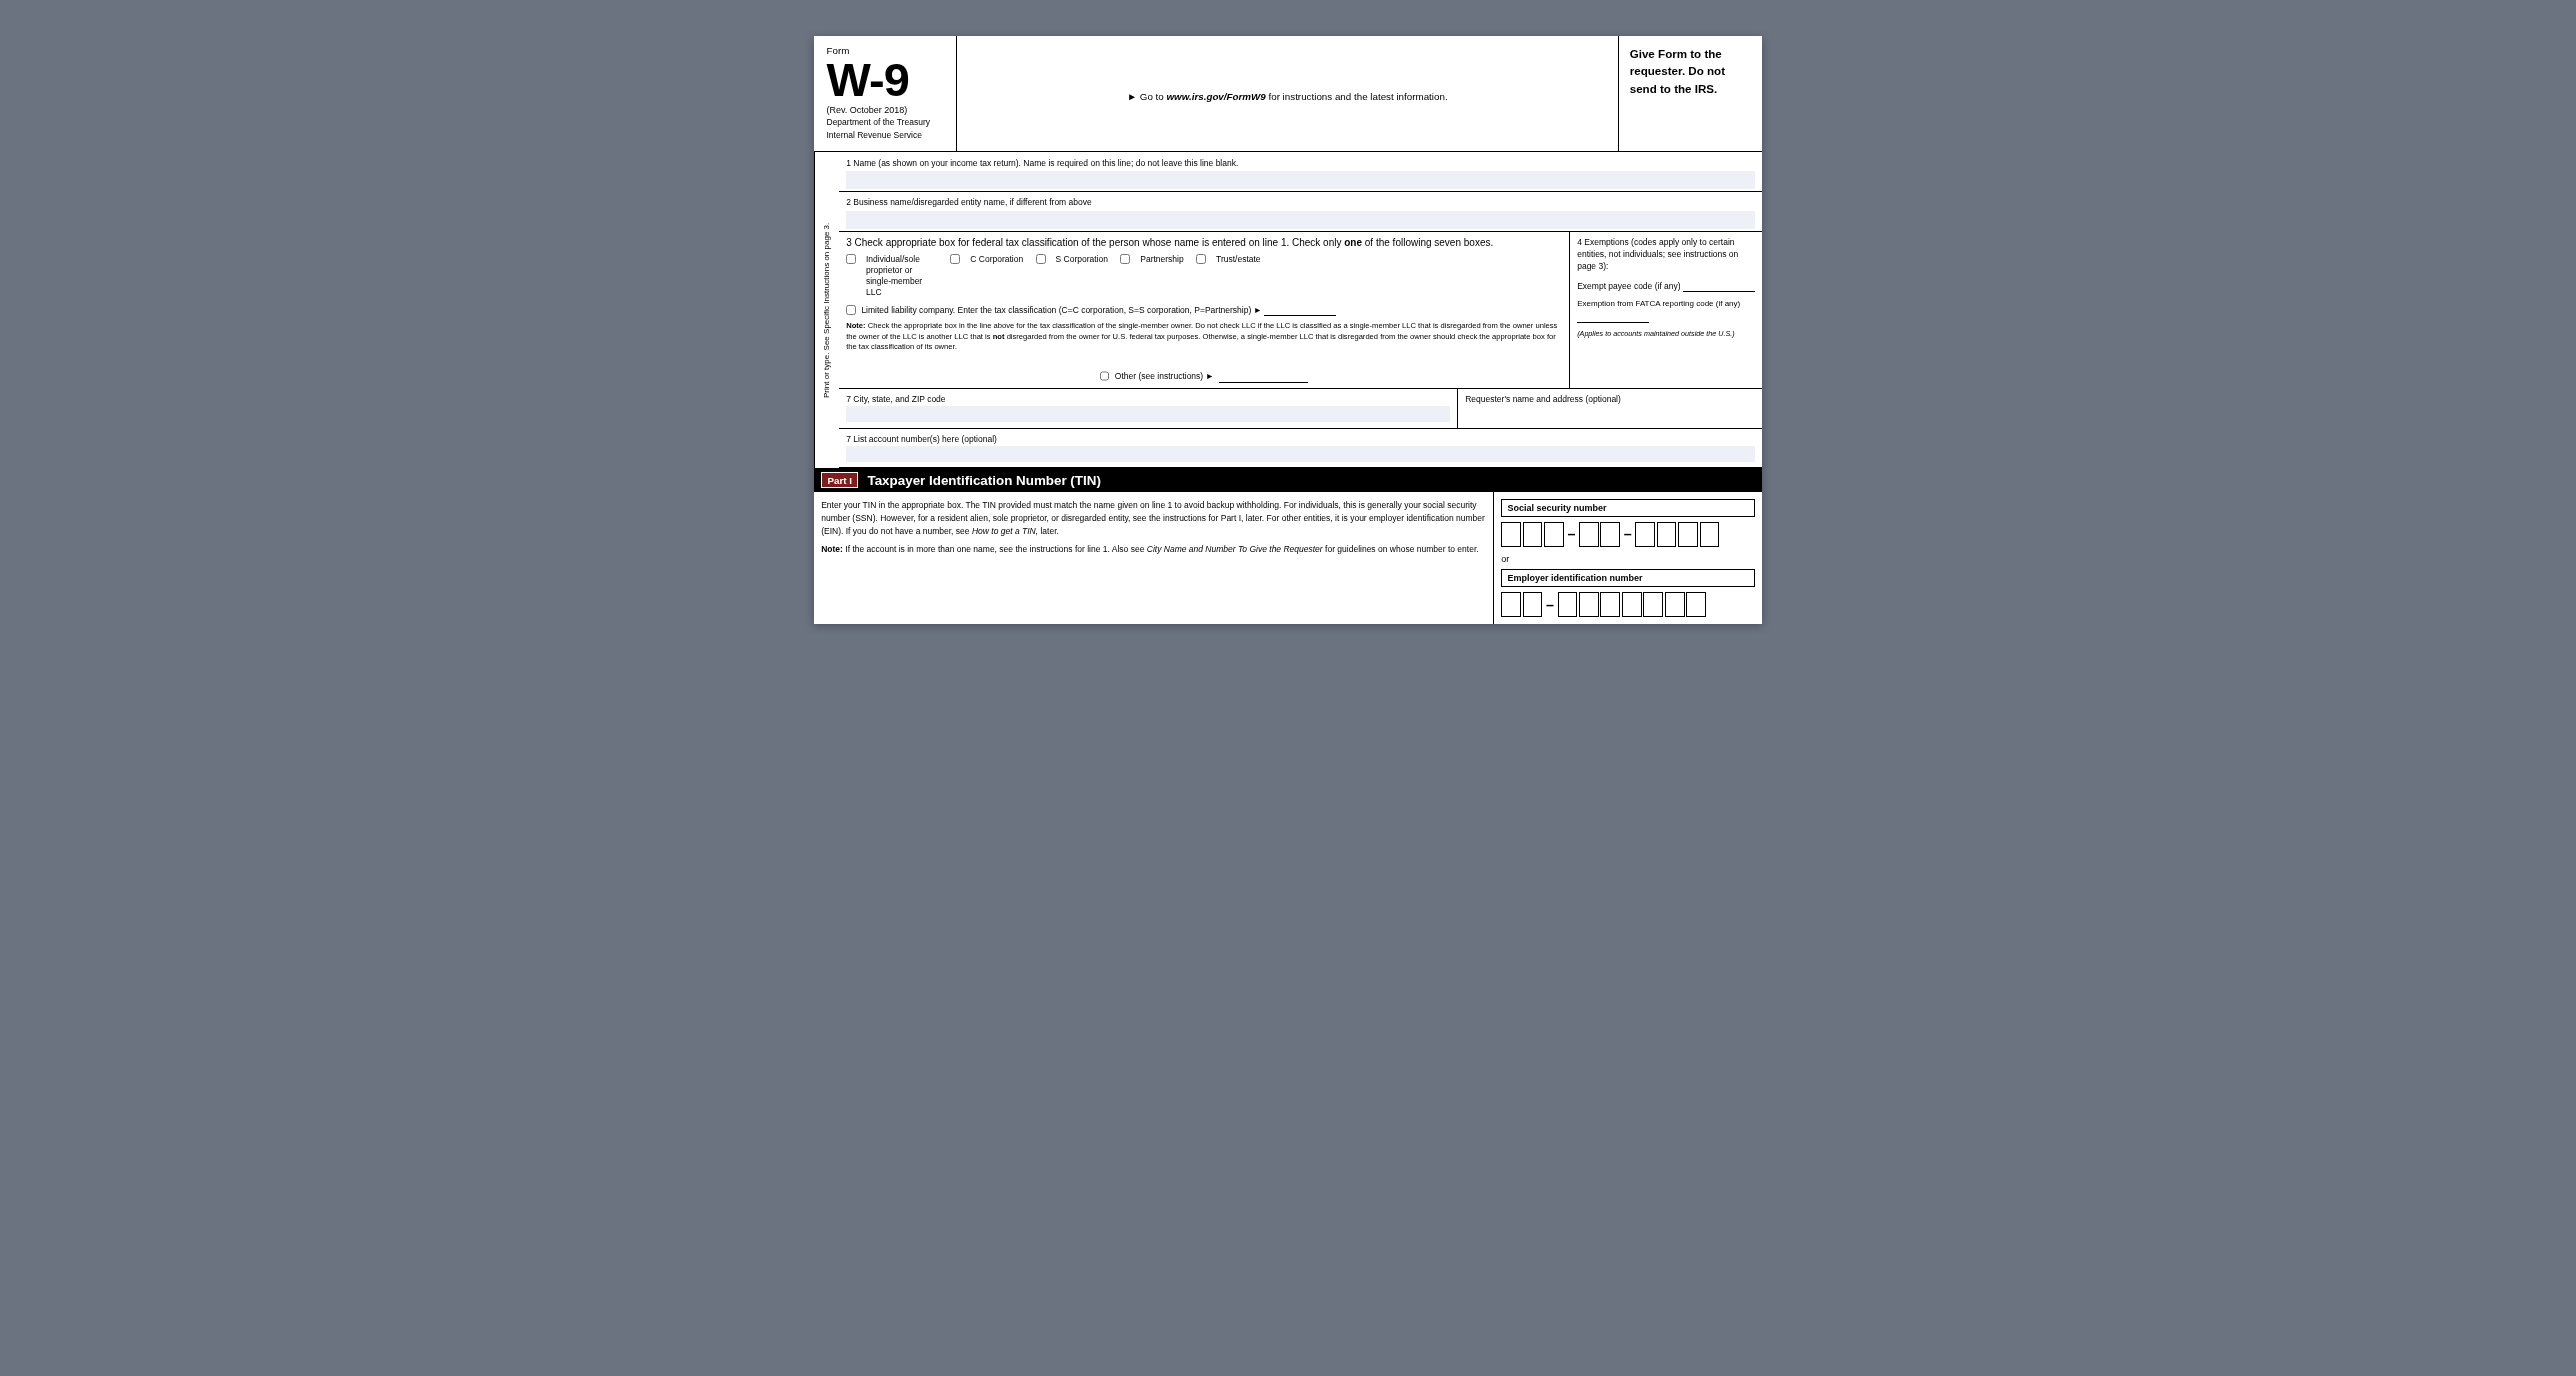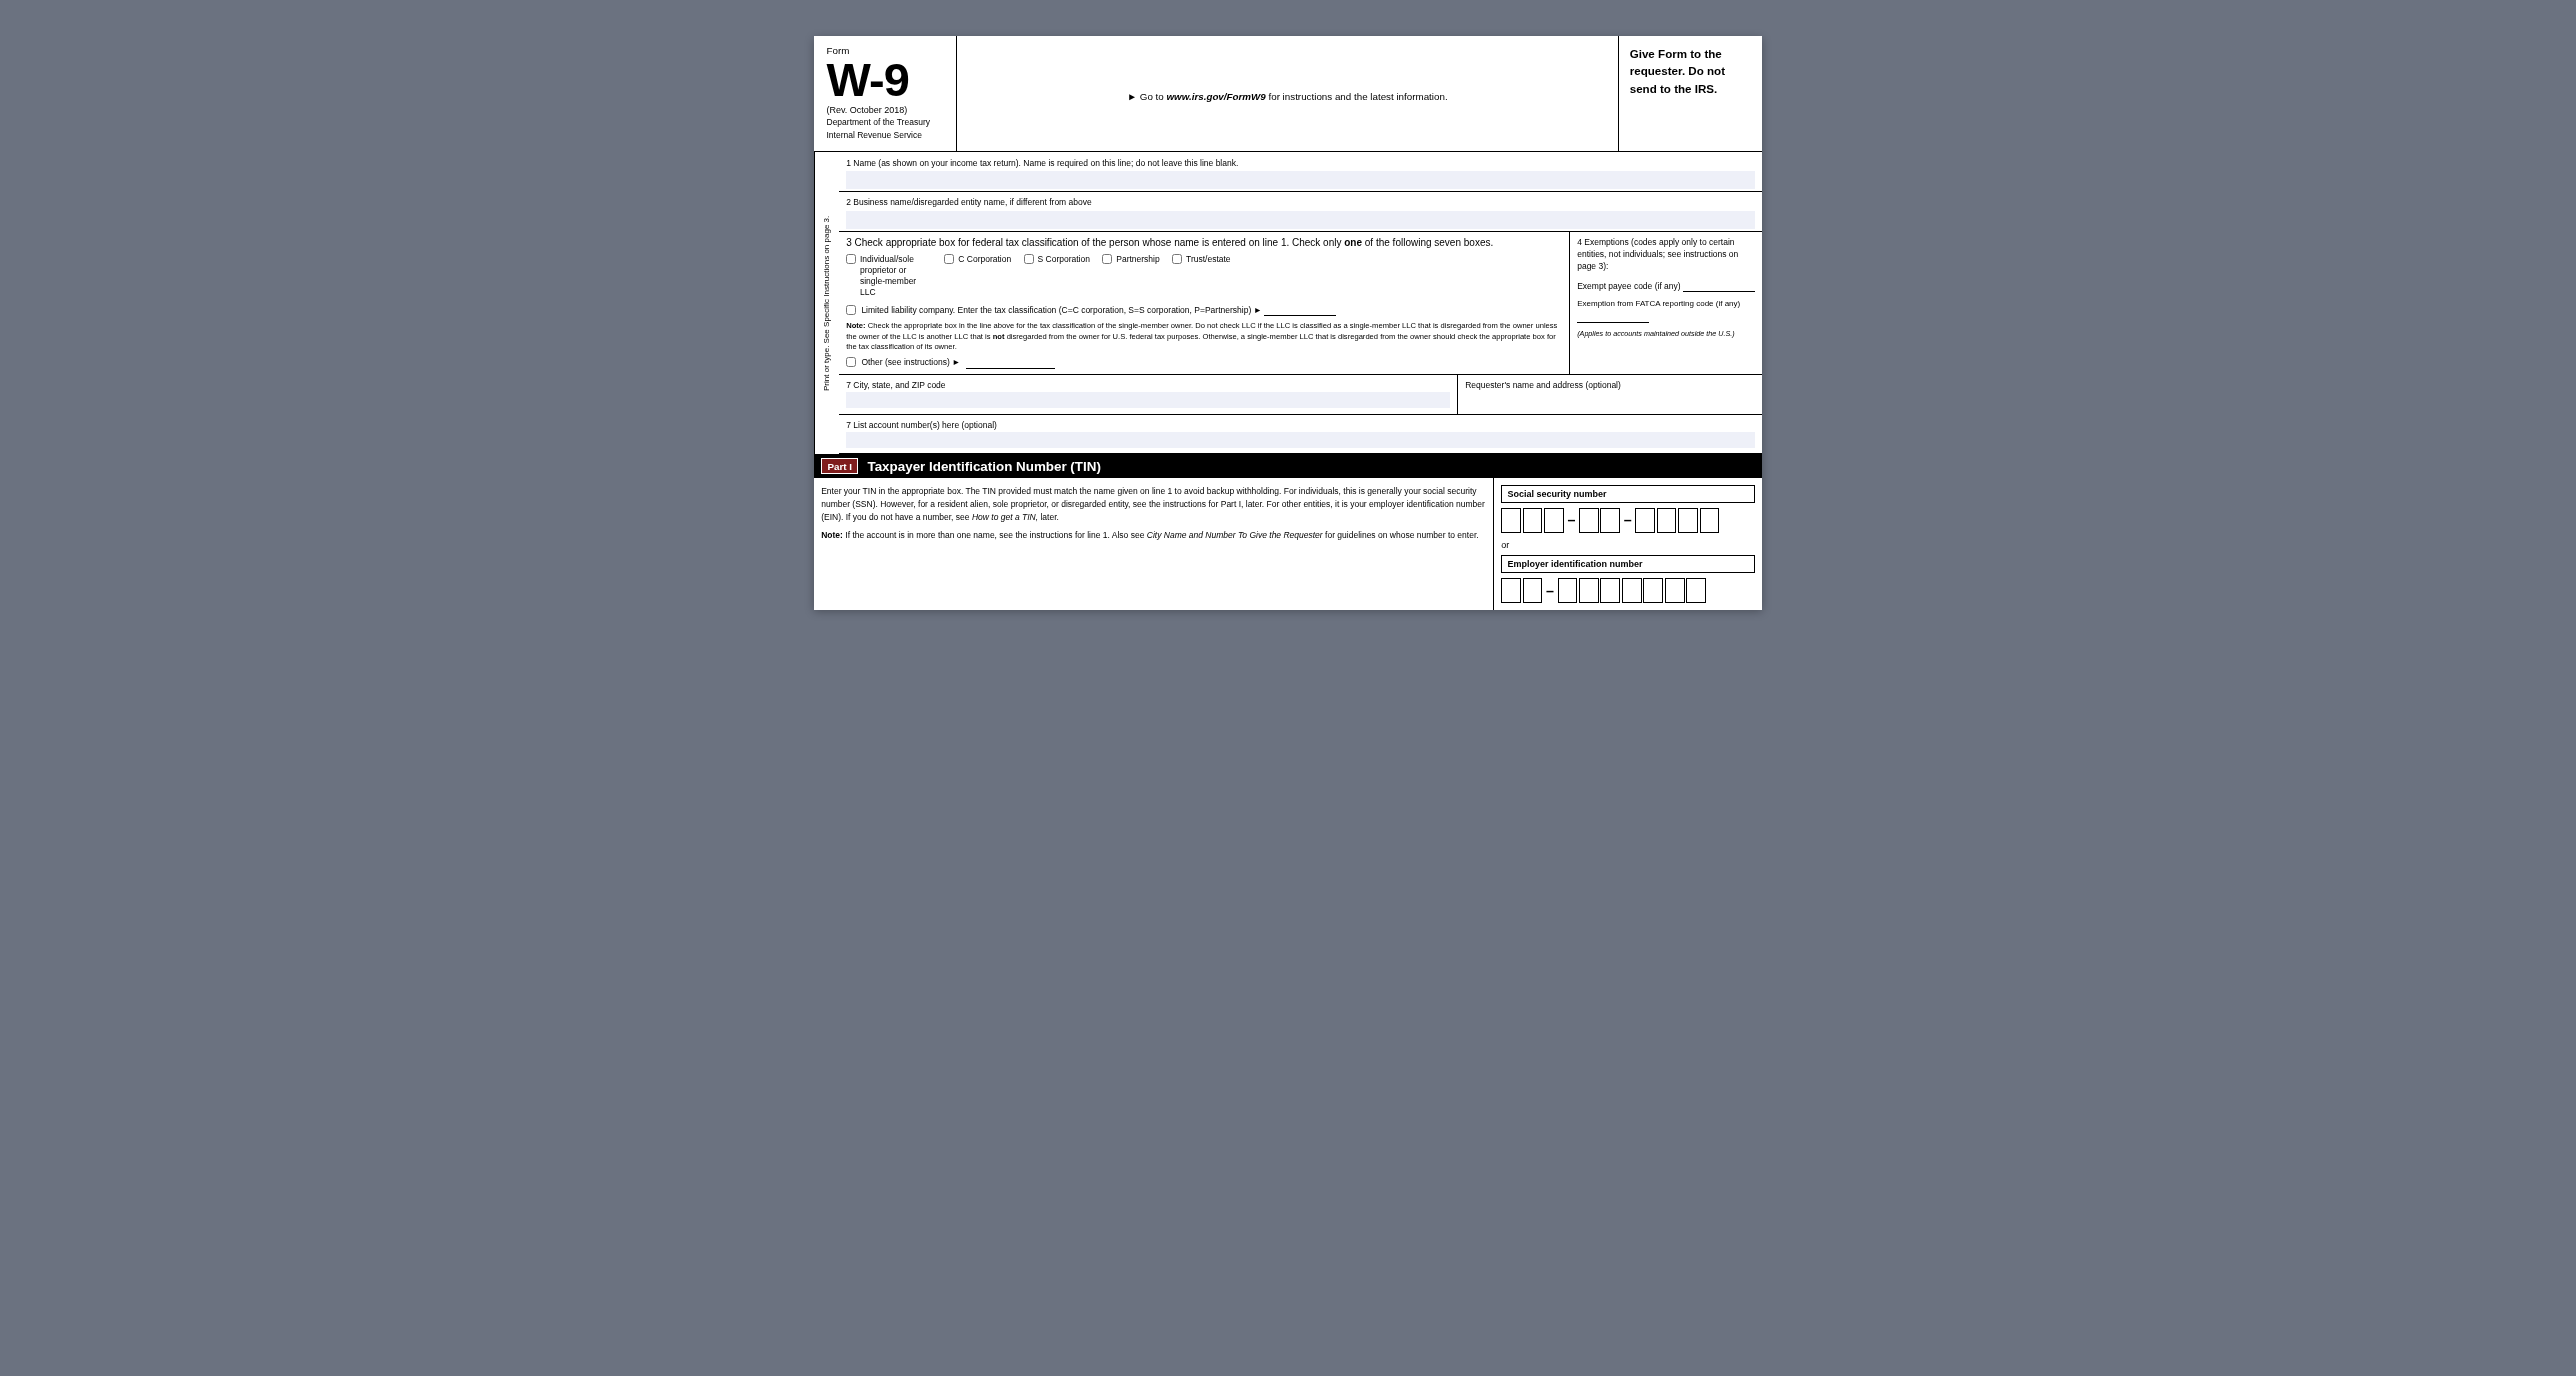--- a/index.html
+++ b/index.html
@@ -124,21 +124,21 @@
     .checkboxes-row {
       display: flex;
       align-items: flex-start;
       gap: 12.5px;
       margin-top: 5.4px;
       flex-wrap: wrap;
     }
     .checkbox-item {
       display: flex;
       align-items: flex-start;
-      gap: 4px;
+      gap: 10px;
       font-size: 8.5px;
     }
     .checkbox-item input[type=checkbox] {
       width: 9.8px;
       height: 9.8px;
       margin-top: 0.9px;
       flex-shrink: 0;
     }
     .checkbox-label { font-size: 8.5px; line-height: 1.3; max-width: 72px; }
     .llc-row {
@@ -150,22 +150,23 @@
     }
     .llc-row input[type=checkbox] { width: 9.8px; height: 9.8px; flex-shrink: 0; margin-top: 1.8px; }
     .llc-text { font-size: 8.5px; line-height: 1.4; }
     .llc-input { border: none; border-bottom: 0.9px solid black; width: 72px; height: 12.5px; display: inline-block; }
     .note-text { font-size: 7.6px; line-height: 1.4; margin-top: 4px; }
     .note-text b { font-weight: bold; }
     .other-row {
       display: flex;
       align-items: center;
       gap: 5.4px;
-      margin-top: 3px;
-      font-size: 8.5px;
+      margin-top: 17px;
+      font-size: 8.5px;
+      justify-content: center;
     }
     .other-row input[type=checkbox] { width: 9.8px; height: 9.8px; flex-shrink: 0; }
     .other-input { border: none; border-bottom: 0.9px solid black; width: 89px; height: 12.5px; display: inline-block; }
 
     
     .exempt-title { font-size: 8.5px; line-height: 1.4; margin-bottom: 7.2px; }
     .exempt-row { display: flex; align-items: center; justify-content: space-between; margin-bottom: 5.4px; font-size: 8.5px; }
     .exempt-row input { width: 72px; height: 12.5px; border: none; border-bottom: 0.9px solid black; }
     .fatca-row { font-size: 8px; line-height: 1.4; margin-top: 5.4px; }
     .fatca-row input { width: 72px; height: 12.5px; border: none; border-bottom: 0.9px solid black; display: block; margin-top: 1.8px; }

